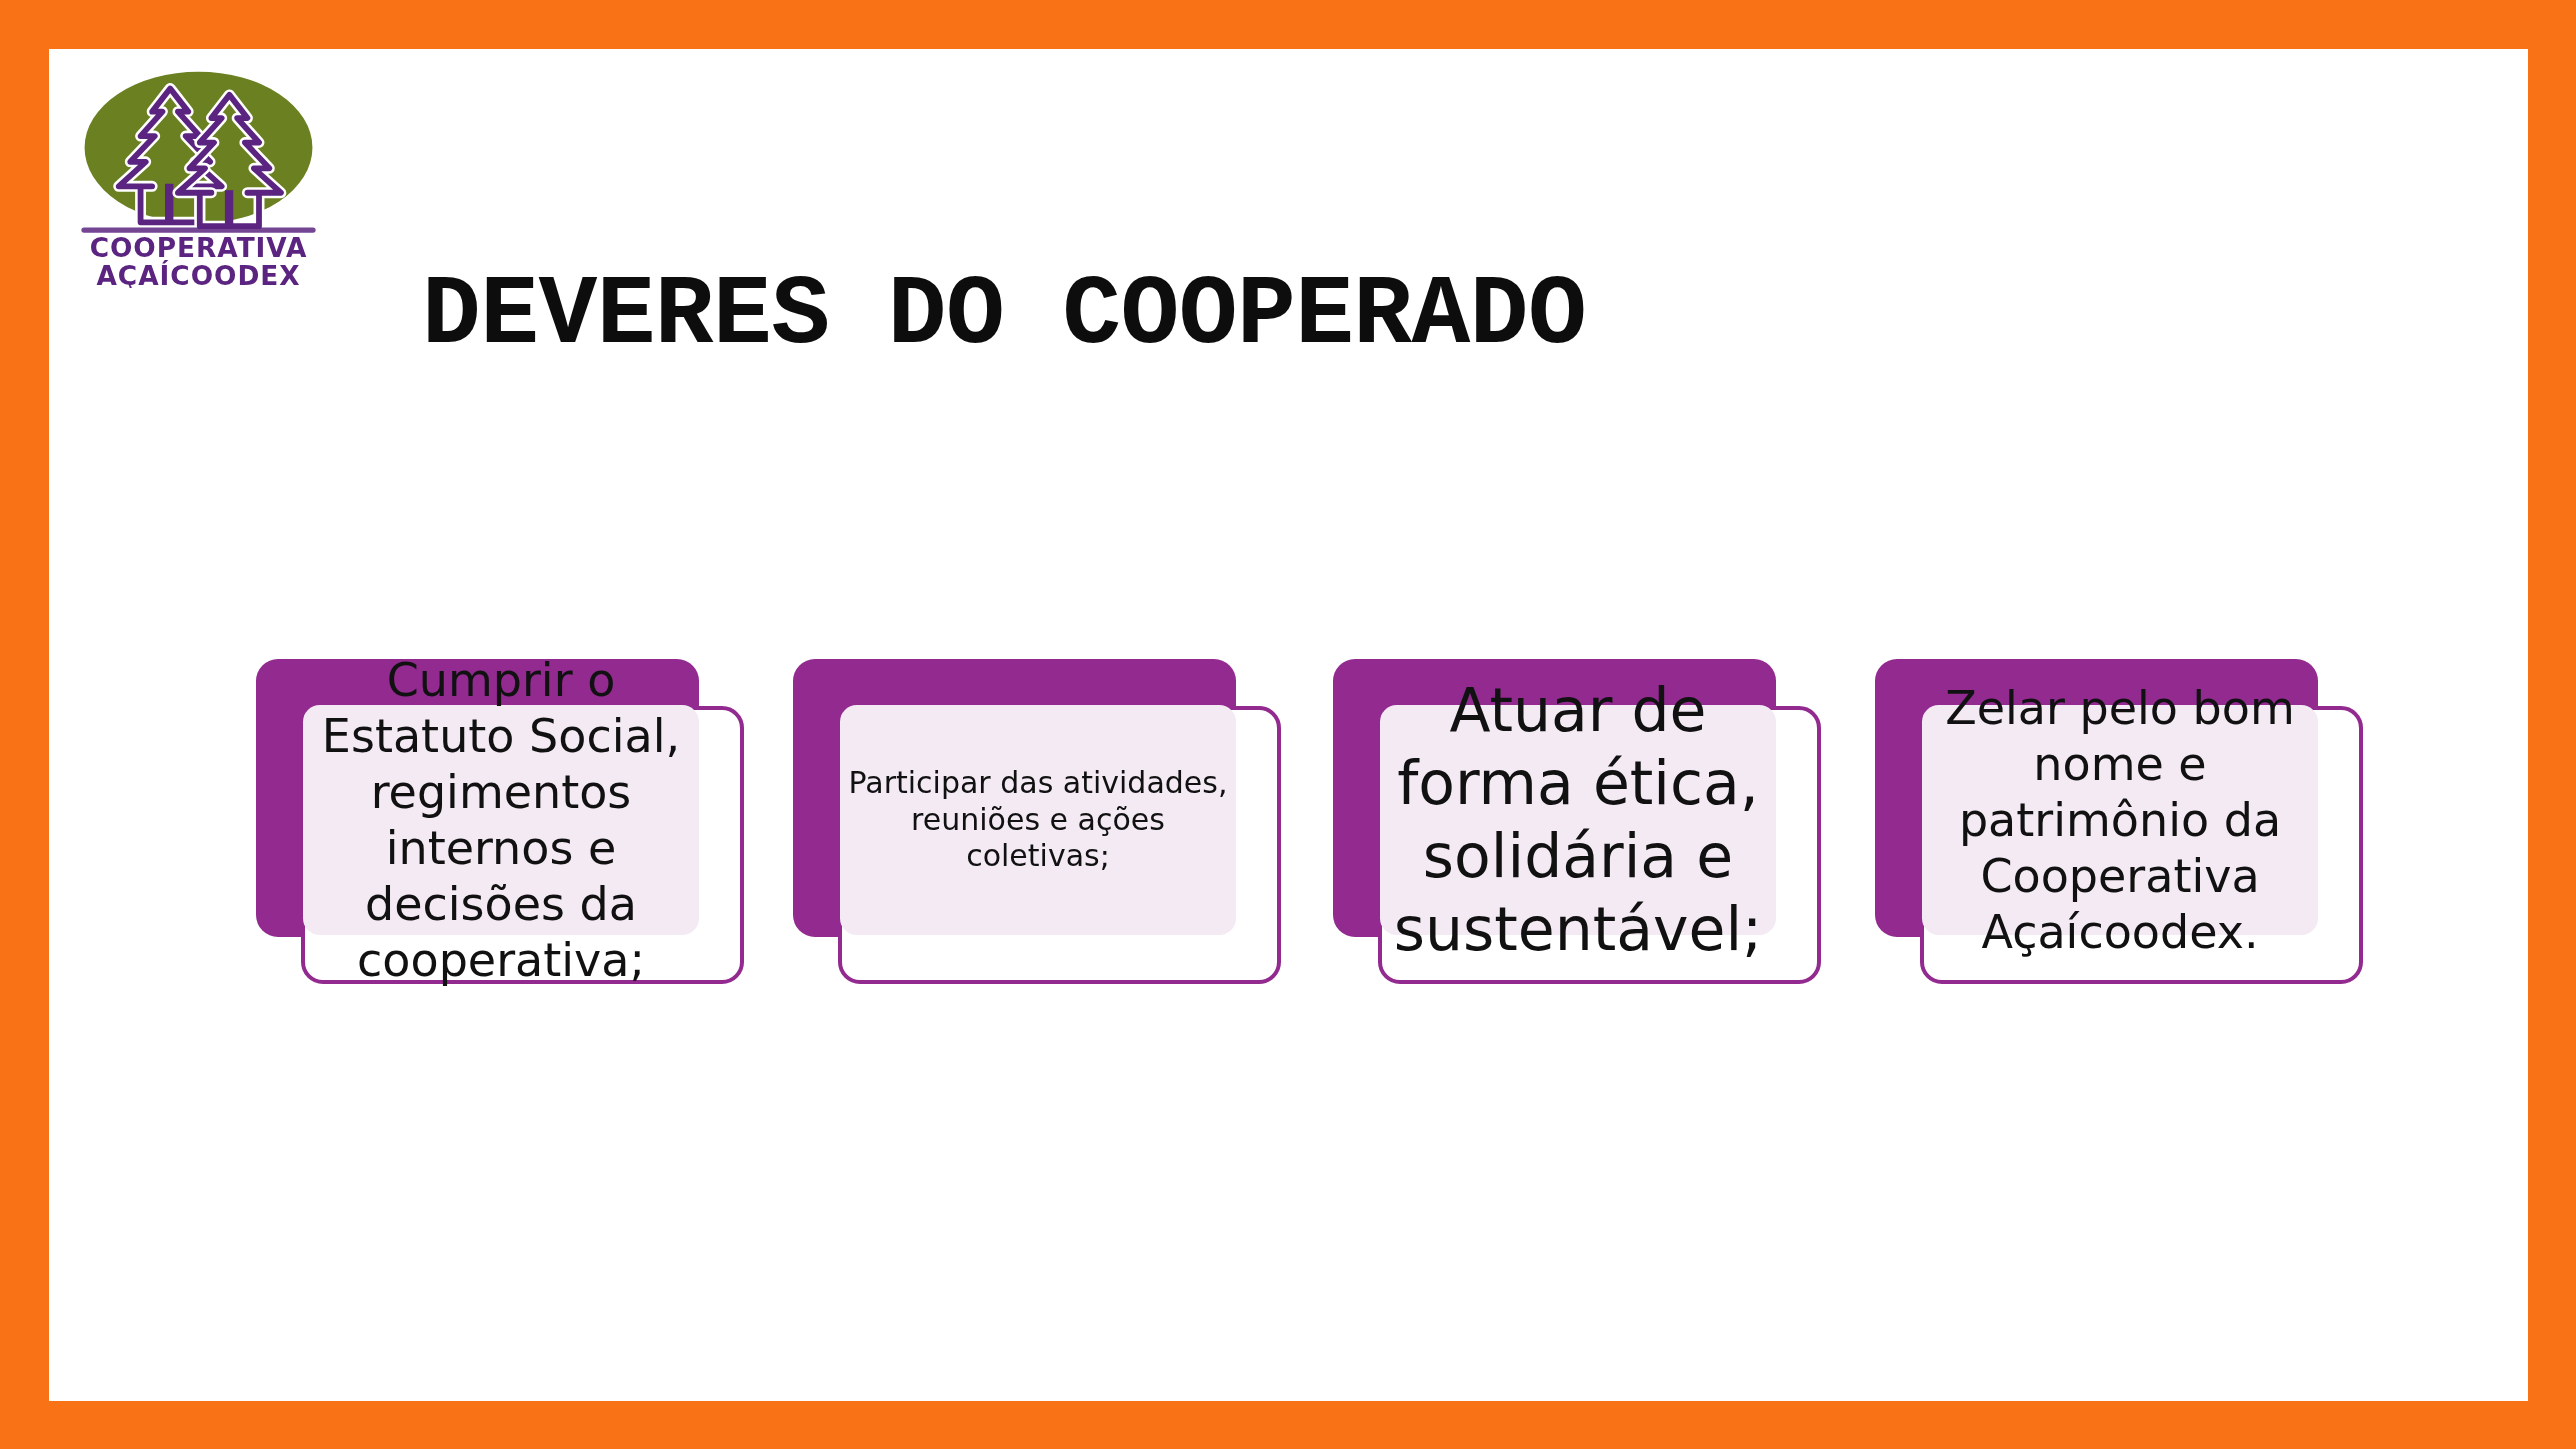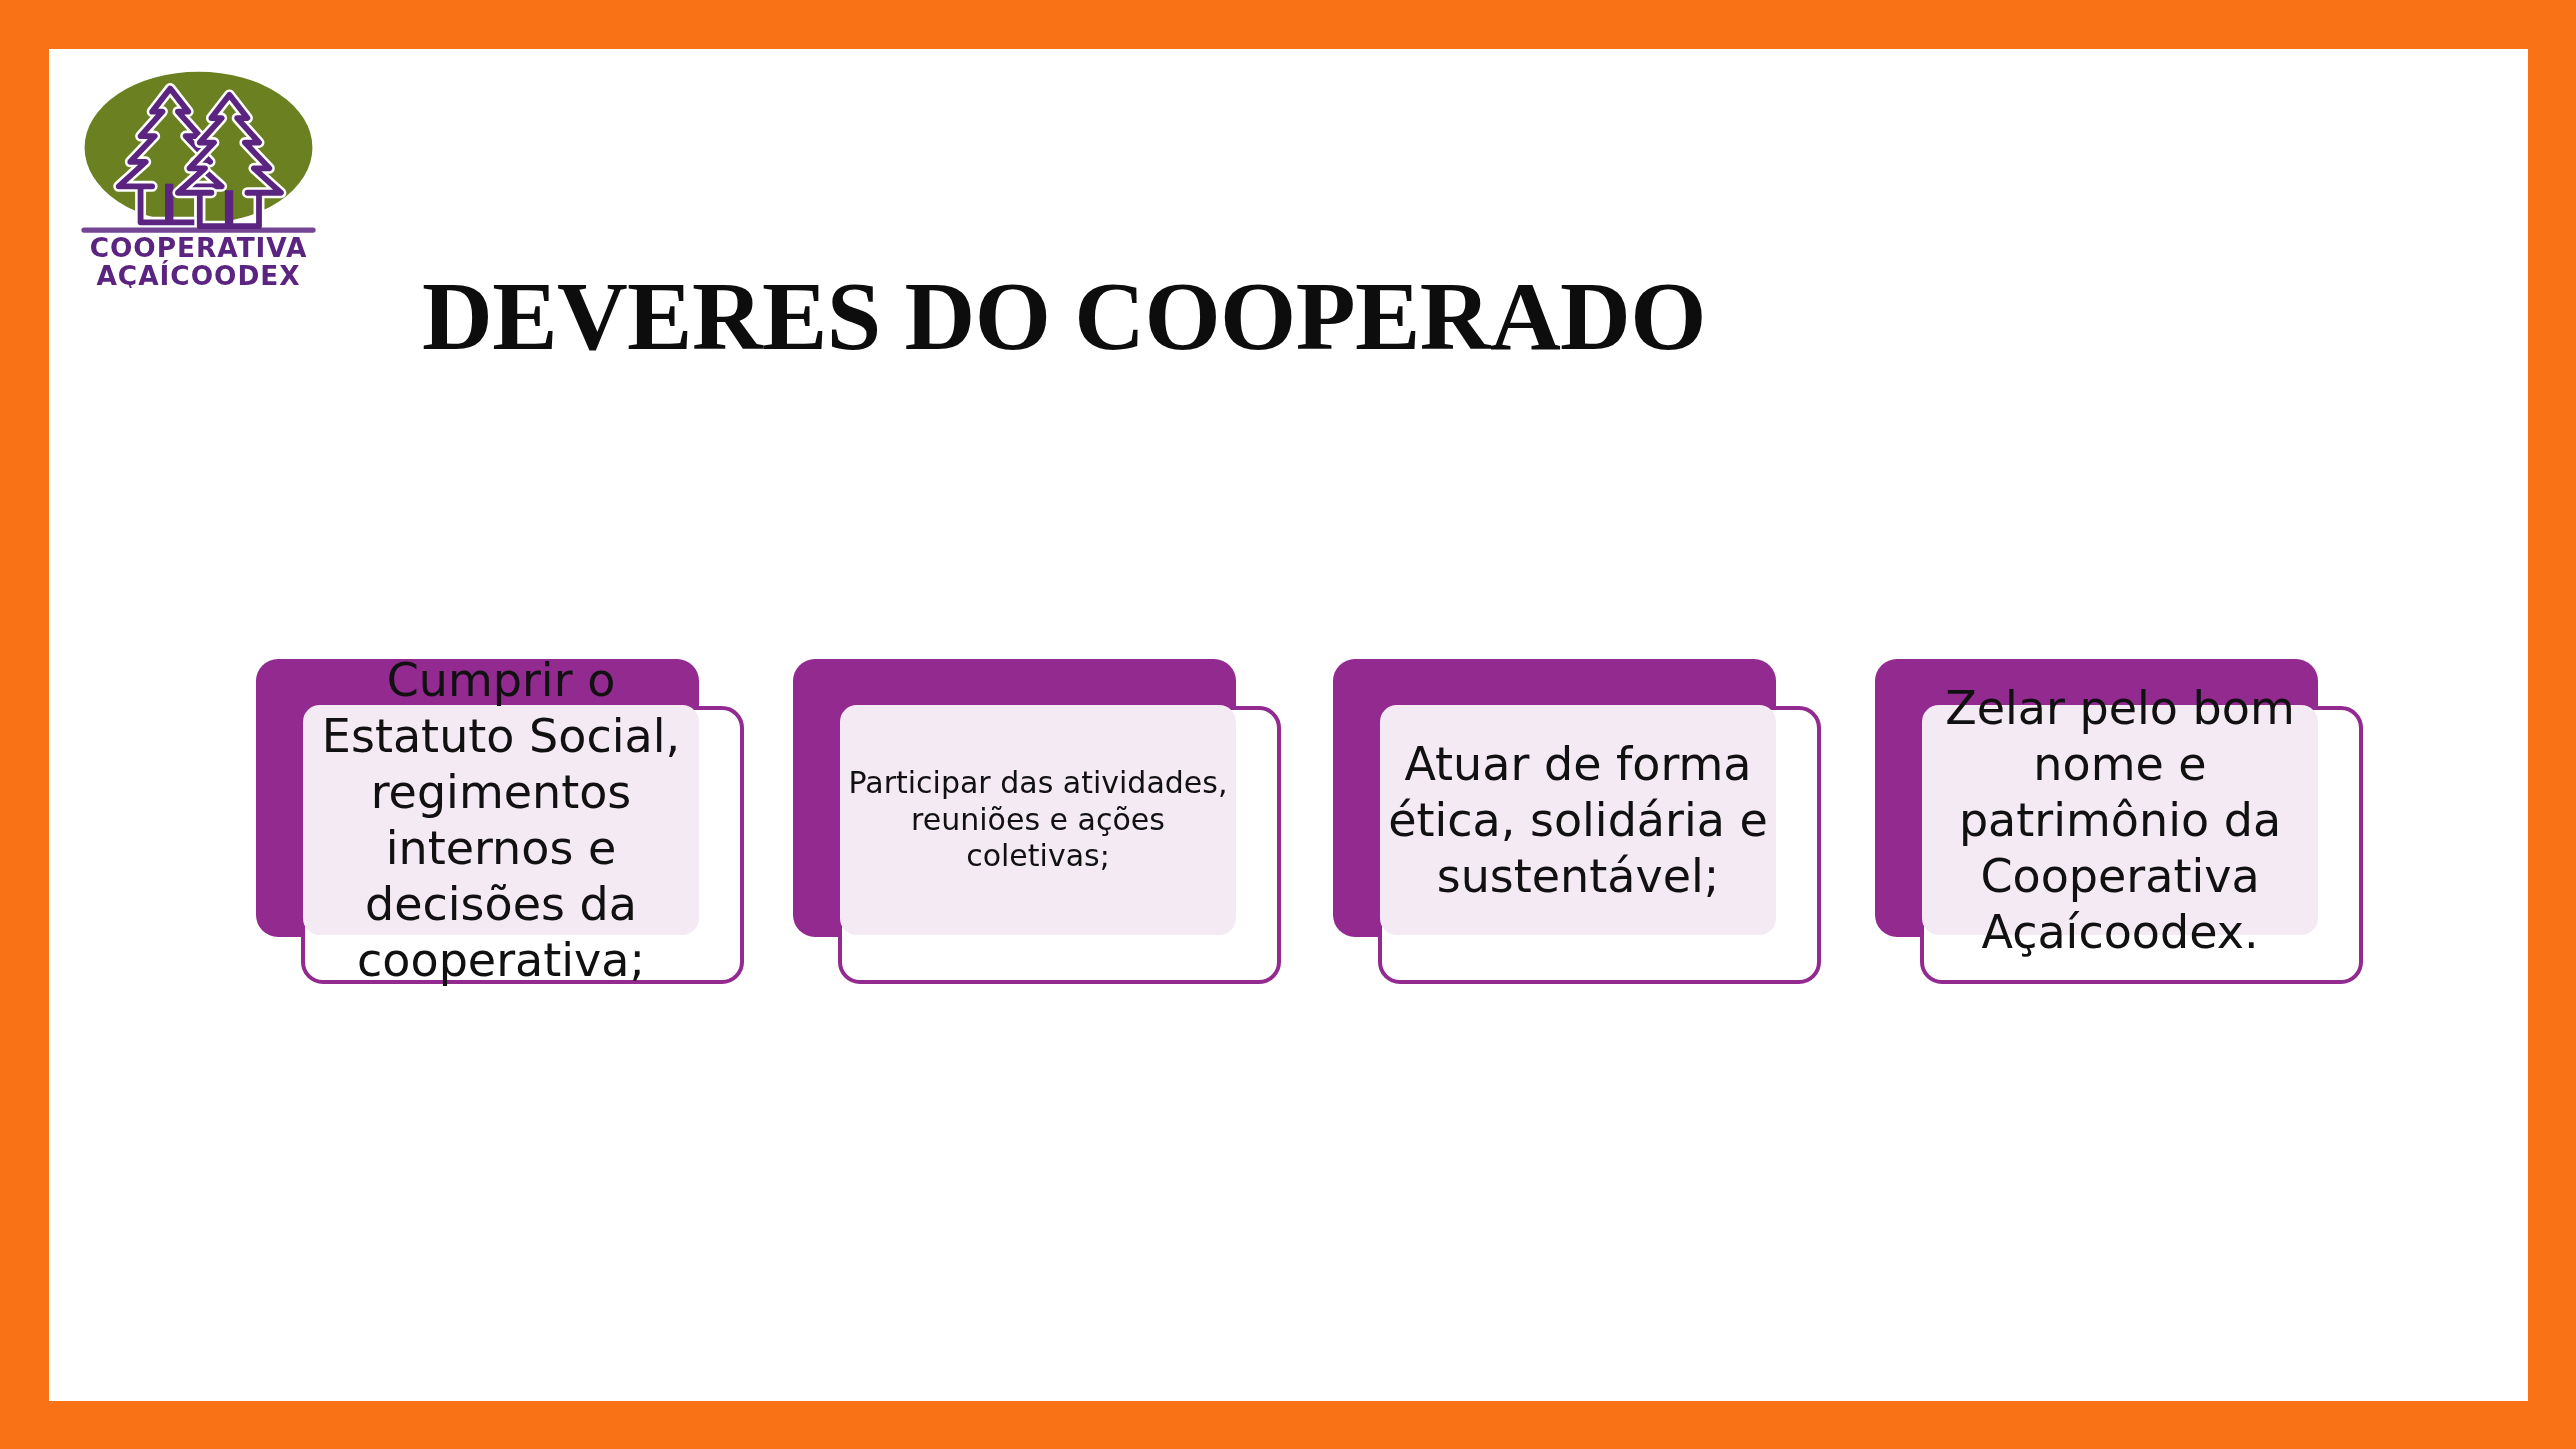--- a/index.html
+++ b/index.html
@@ -43,21 +43,21 @@
   .page-title {
     position: absolute;
     left: 422px;
     top: 265px;
     font-size: 98px;
     font-weight: 700;
     letter-spacing: -0.6px;
     color: #0d0d0d;
     white-space: nowrap;
     line-height: 1.05;
-    font-family: Liberation Serif, serif;
+    font-family: Liberation Mono, monospace;
   }
 
   
   .cards {
     position: absolute;
     left: 10px;
     top: 0;
     width: 2576px;
     height: 1059px;
     pointer-events: none;
@@ -116,21 +116,21 @@
     text-align: center;
     font-size: 46px;
     line-height: 1.22;
     color: #111111;
     font-weight: 400;
     font-family: "DejaVu Sans", "Liberation Sans", sans-serif;
   }
   
   .card-1 .card-text span { font-size: 46px; }
   .card-2 .card-text span { font-size: 30px; }
-  .card-3 .card-text span { font-size: 46px; text-align: center; }
+  .card-3 .card-text span { font-size: 60px; text-align: center; }
   .card-4 .card-text span { font-size: 46px; }
 </style>
 </head>
 <body>
 
 <div class="slide">
   <div class="slide-inner"></div>
 
   <div class="logo">
     <svg viewBox="0 0 380 348" xmlns="http://www.w3.org/2000/svg">

